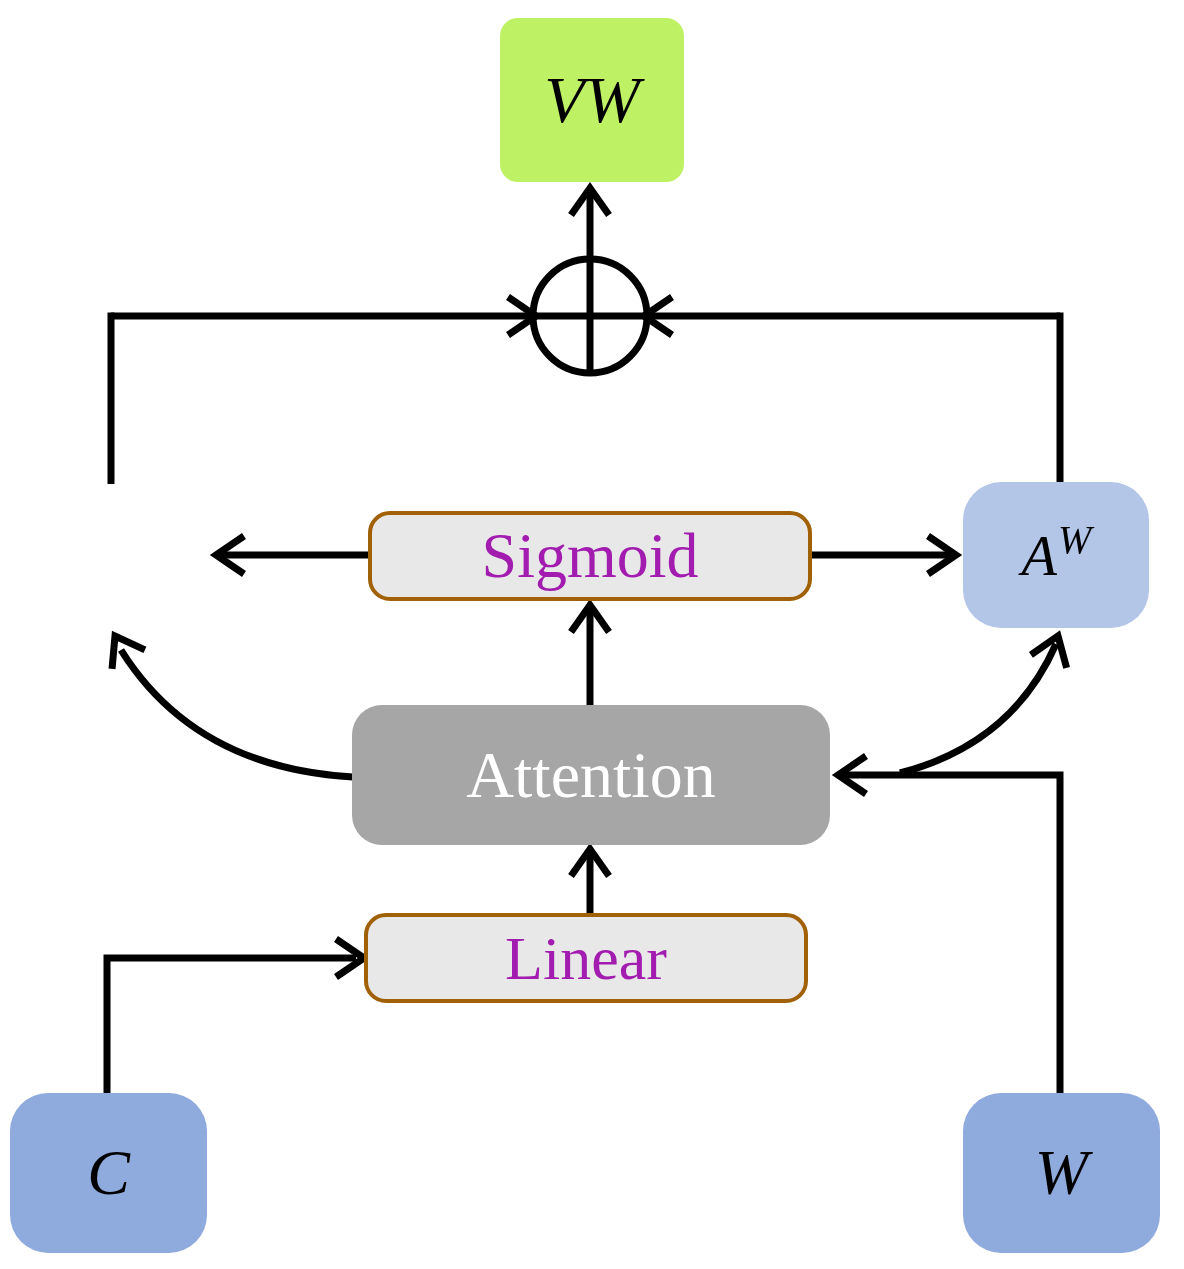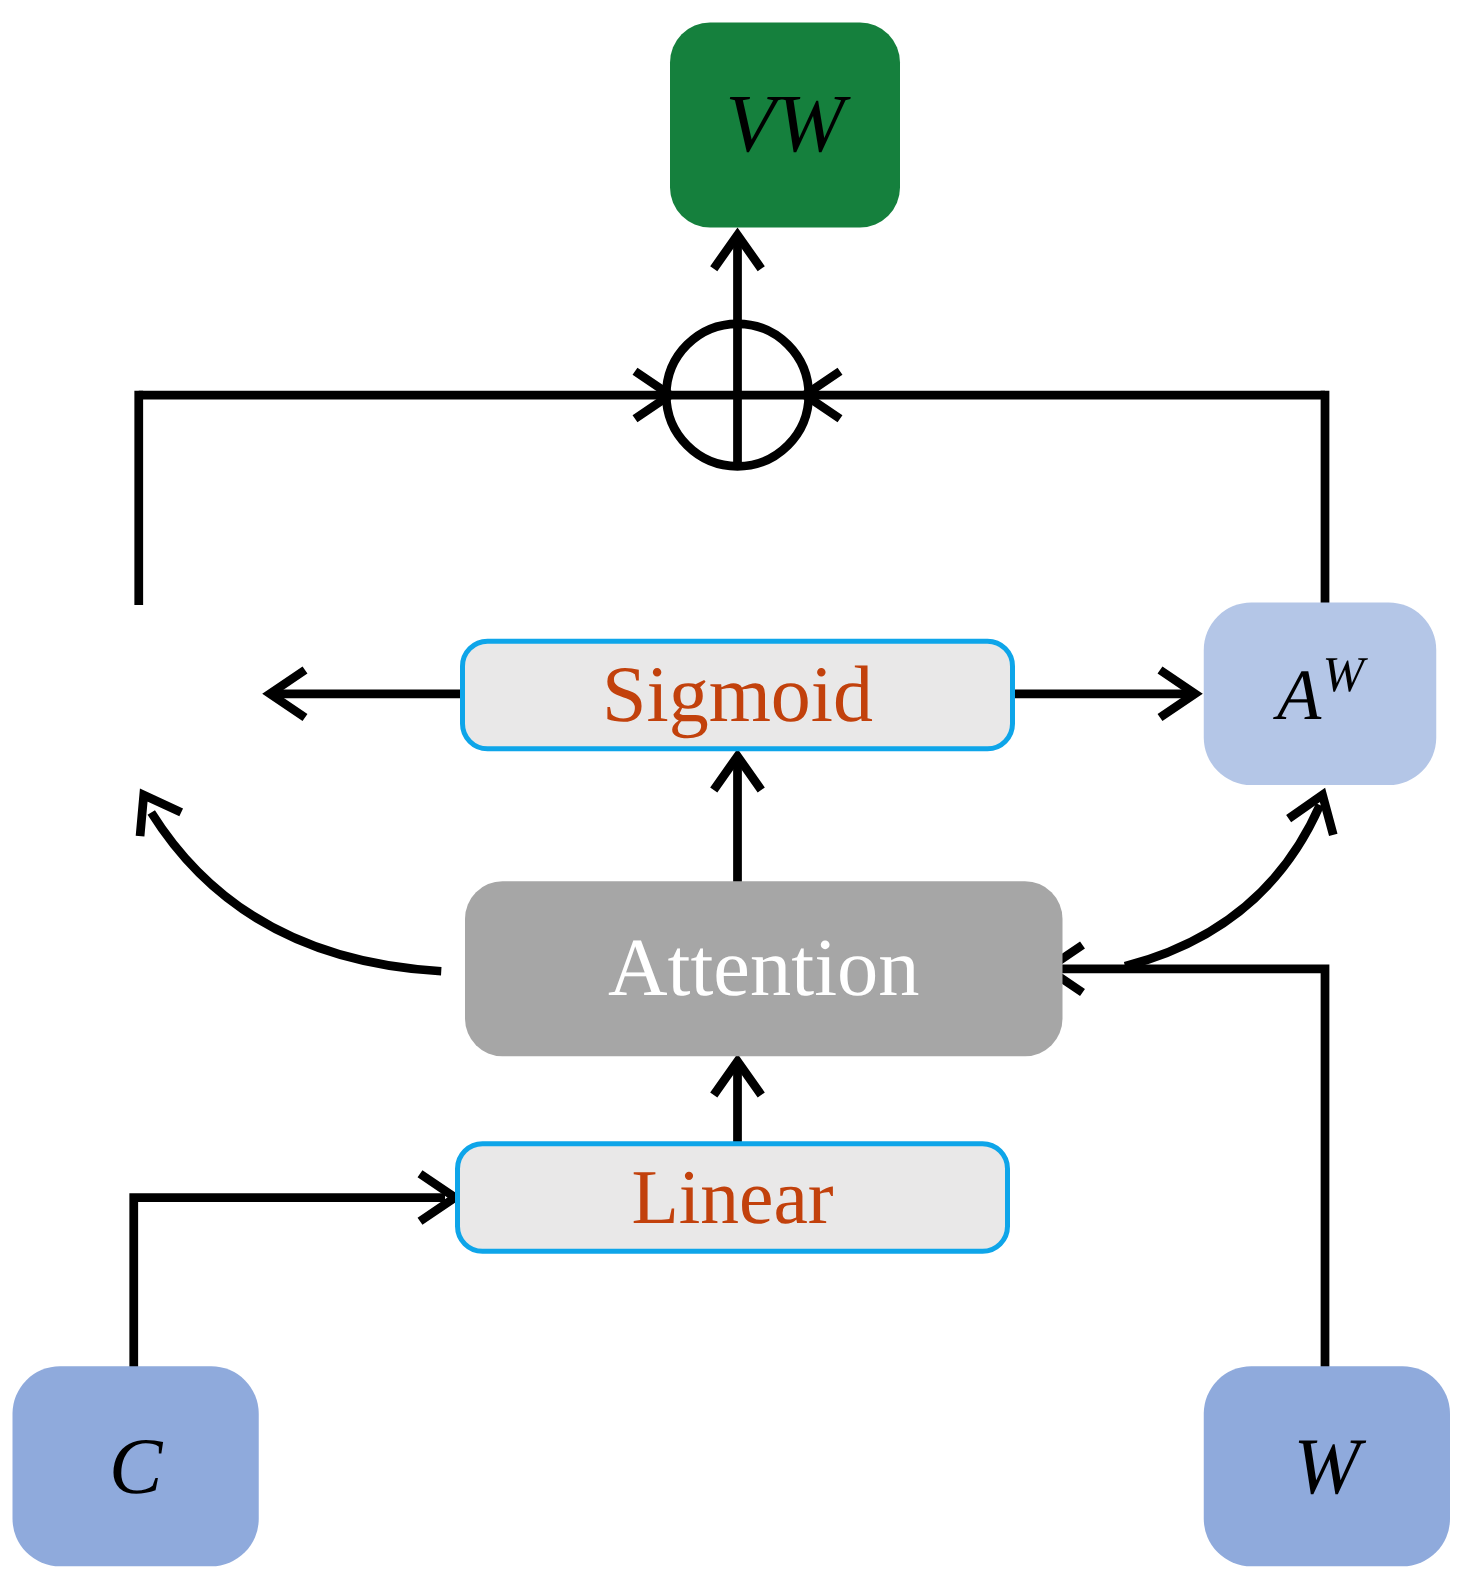--- a/index.html
+++ b/index.html
@@ -28,35 +28,34 @@
     align-items: center;
     justify-content: center;
     box-sizing: border-box;
   }
   
   .blue-node {
     border-radius: 38px;
     font-style: italic;
     color: #000000;
   }
-  .fill-lightest { background: #15803d; border-radius: 32px; margin-left: 36px; }
+  .fill-lightest { background: #bef264; border-radius: 18px; }
   .fill-mid      { background: #b4c6e7; }
   .fill-strong   { background: #8faadc; }
   
   .op-light {
     background: #e9e8e8;
-    border: 4px solid #0ea5e9;
+    border: 4px solid #a16207;
     border-radius: 22px;
-    color: #c2410c;
+    color: #a21caf;
   }
   .op-dark {
     background: #a6a6a6;
     border-radius: 30px;
     color: #ffffff;
-    margin-left: 20px;
   }
   .lbl-vw        { font-size: 66px; }
   .lbl-av        { font-size: 58px; }
   .lbl-av sup    { font-size: 40px; font-style: italic; vertical-align: 0; position: relative; top: -22px; left: 1px; }
   .lbl-sigmoid   { font-size: 64px; }
   .lbl-attention { font-size: 66px; }
   .lbl-linear    { font-size: 62px; }
   .lbl-cw        { font-size: 64px; }
 </style>
 </head>

